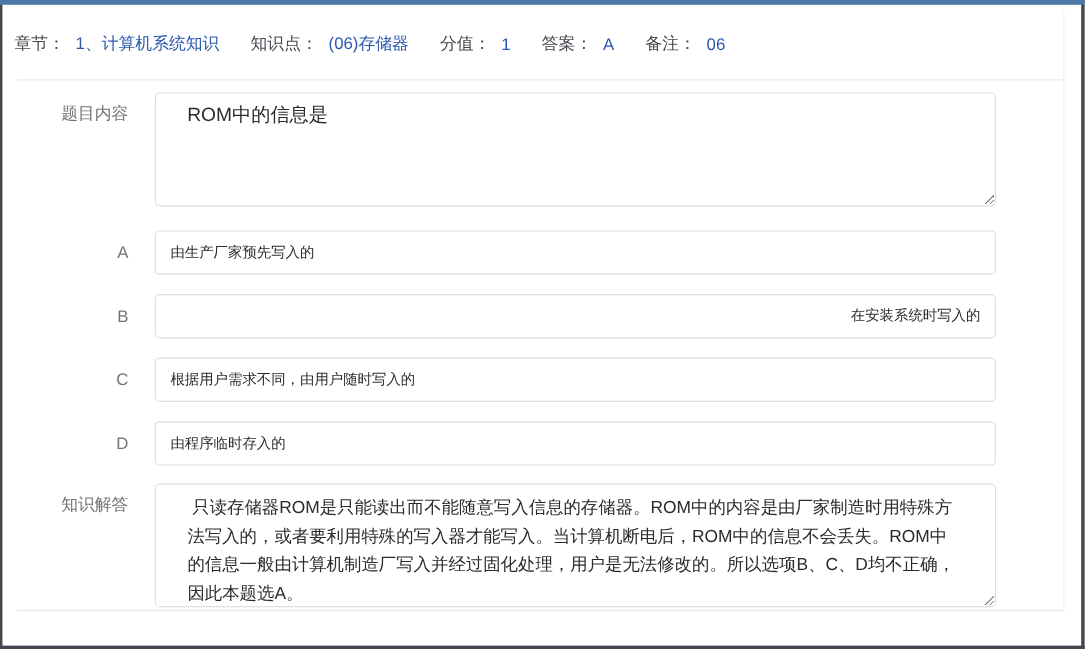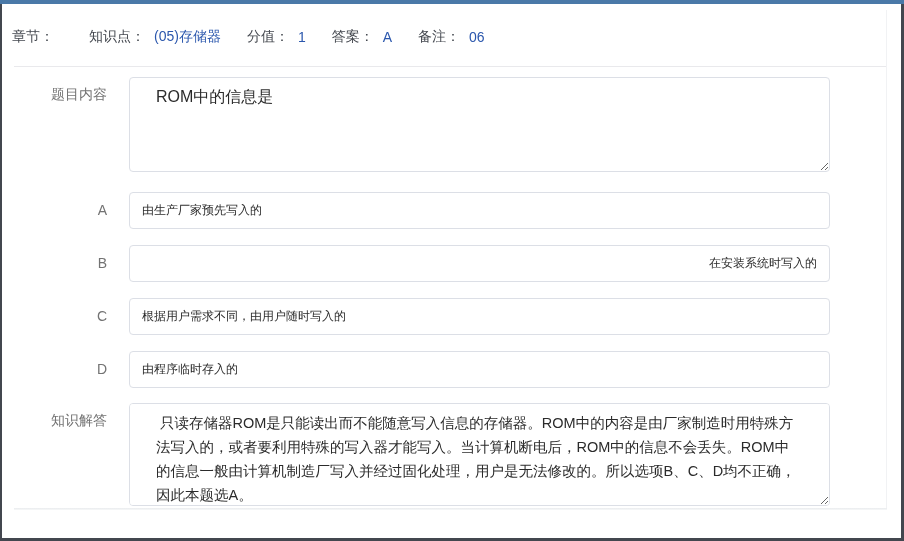--- a/index.html
+++ b/index.html
@@ -98,24 +98,25 @@
 </style>
 </head>
 <body>
 
 <div class="window">
   <div class="topbar"></div>
 
   <div class="meta-row">
     <div class="meta-item">
       <span class="meta-label">章节：</span>
+      <span class="meta-value">1、计算机系统知识</span>
     </div>
     <div class="meta-item">
       <span class="meta-label">知识点：</span>
-      <span class="meta-value">(05)存储器</span>
+      <span class="meta-value">(06)存储器</span>
     </div>
     <div class="meta-item">
       <span class="meta-label">分值：</span>
       <span class="meta-value">1</span>
     </div>
     <div class="meta-item">
       <span class="meta-label">答案：</span>
       <span class="meta-value">A</span>
     </div>
     <div class="meta-item">

